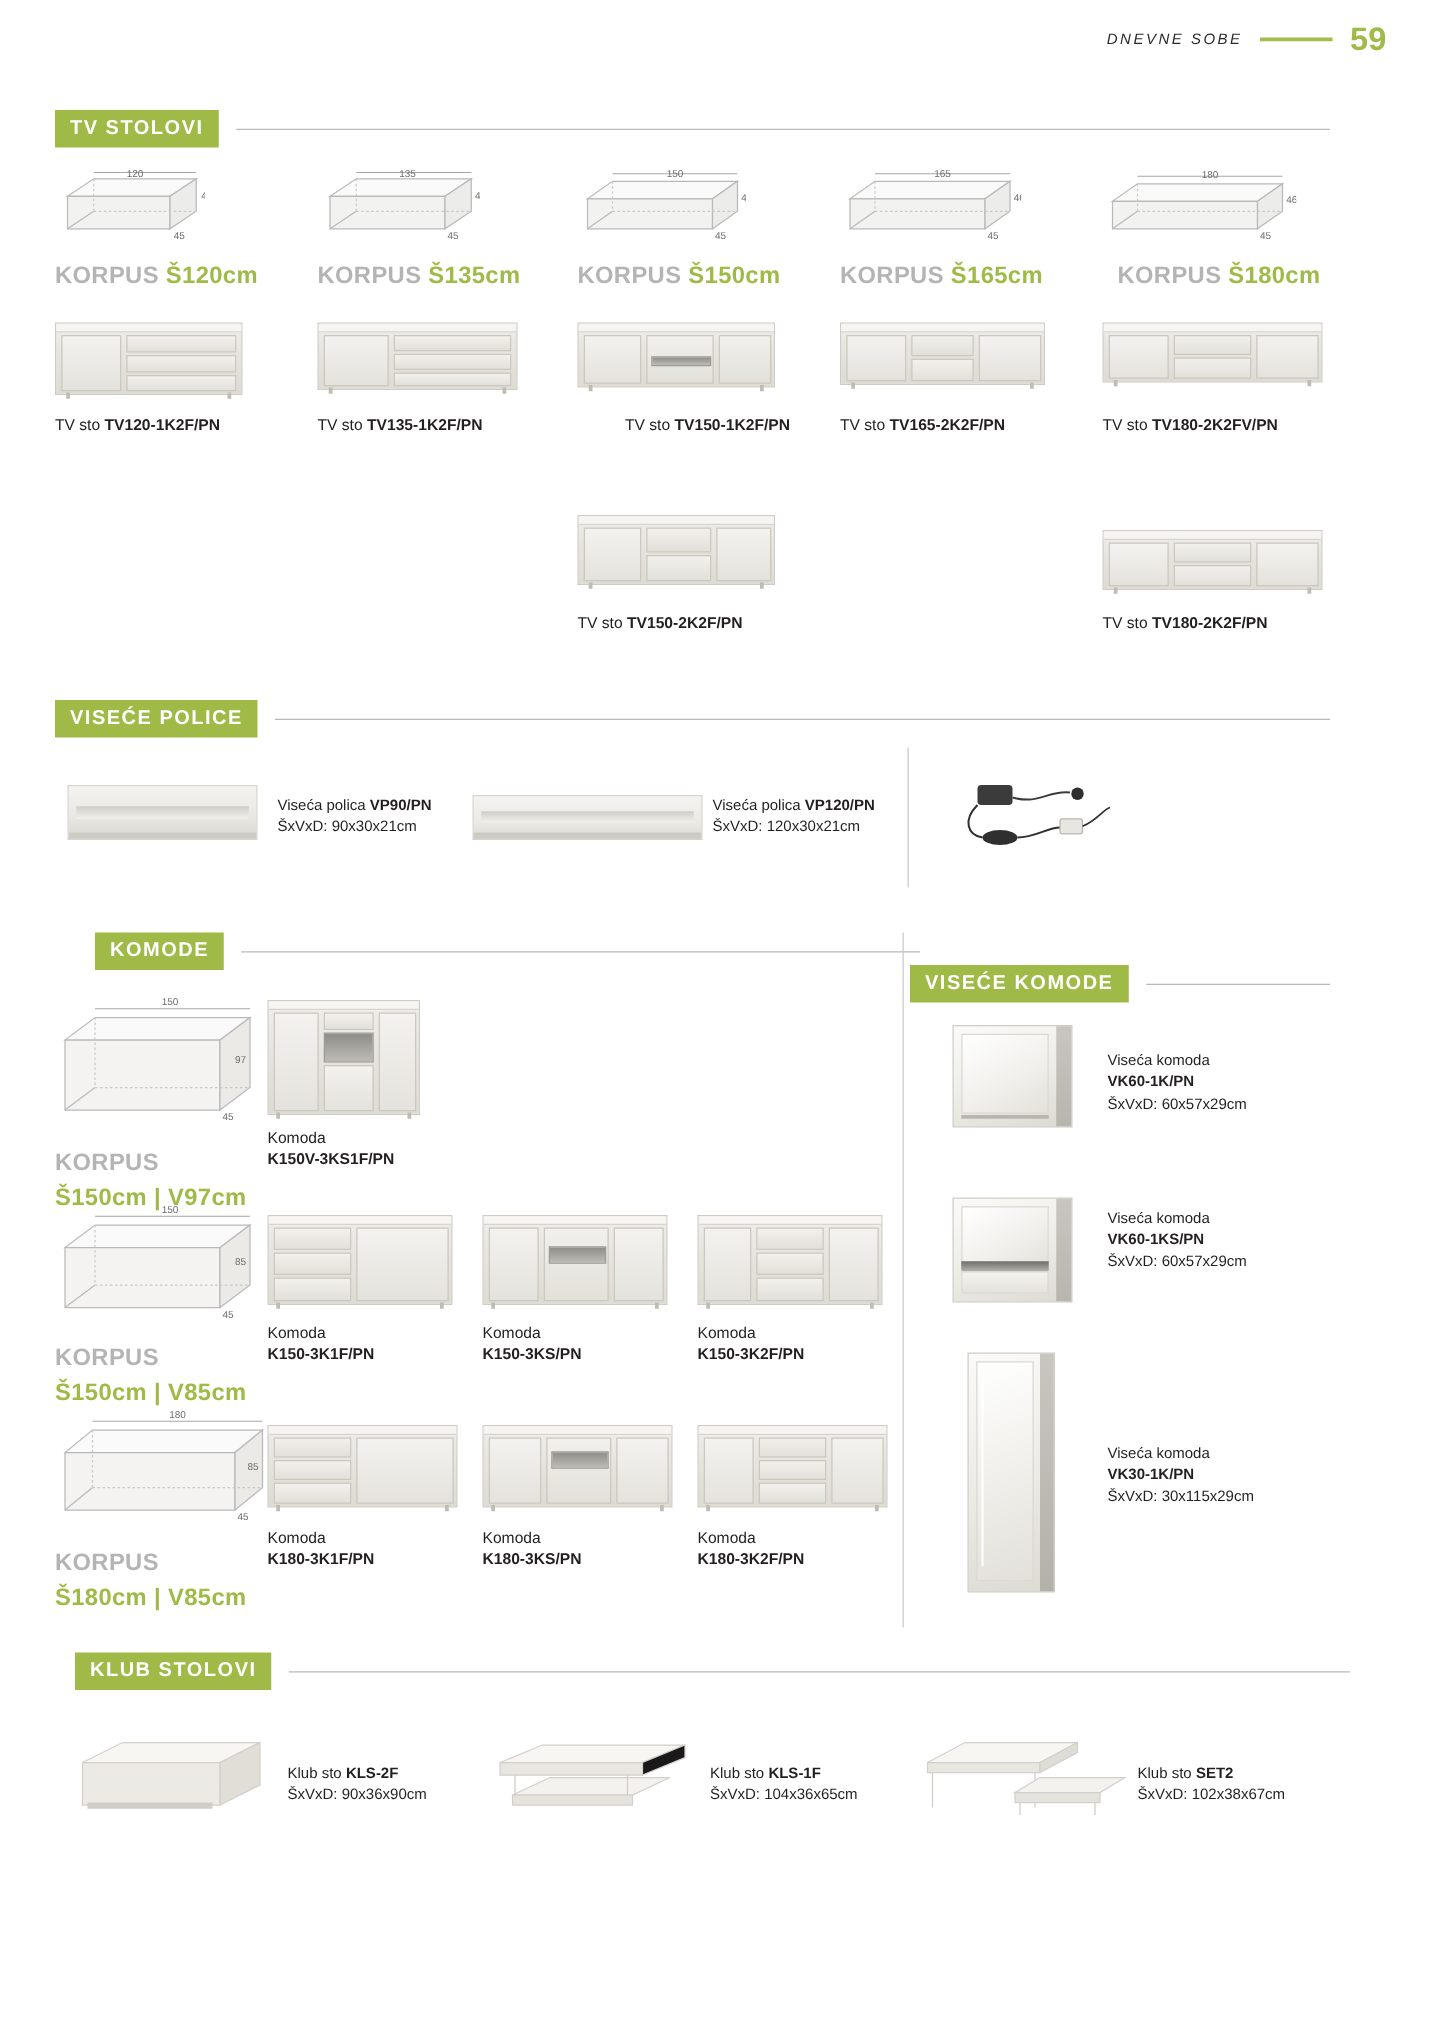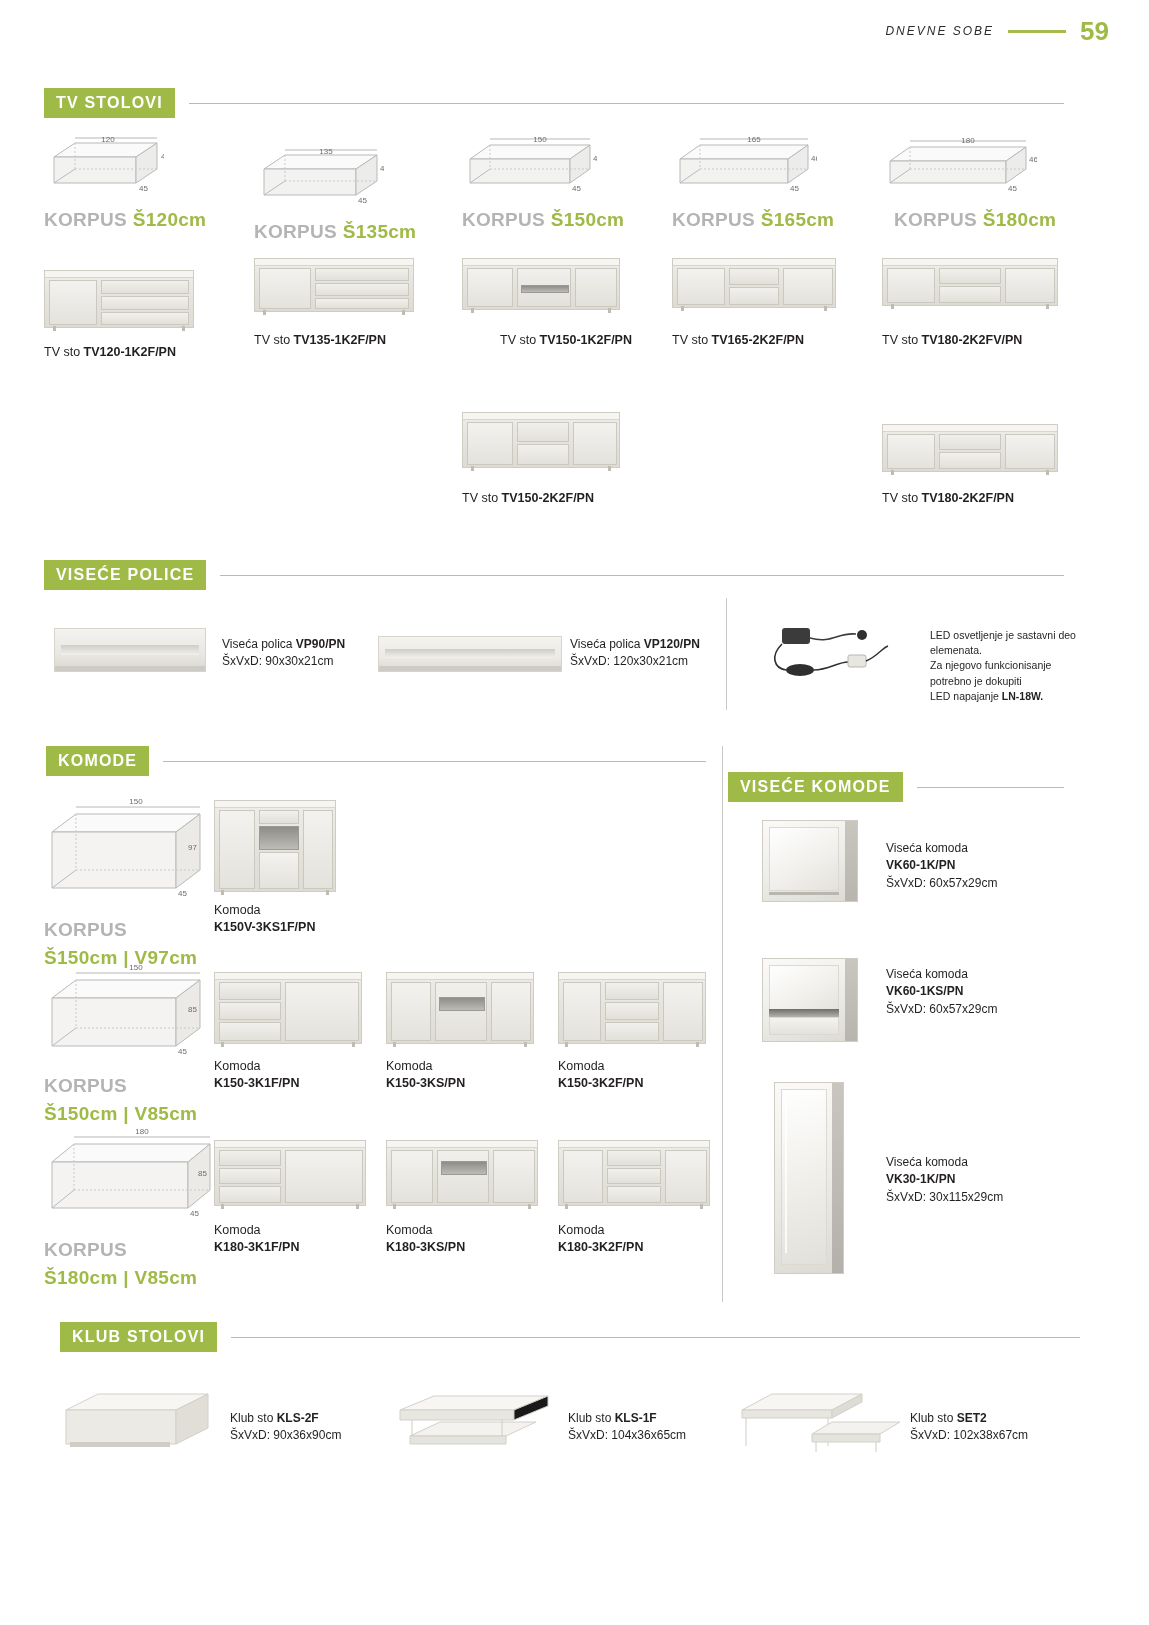--- a/index.html
+++ b/index.html
@@ -76,21 +76,21 @@
       <line x1="31" y1="3" x2="113" y2="3" stroke="#999" stroke-width="0.7"></line>
       <text class="dim" x="64" y="1" text-anchor="middle" dominant-baseline="hanging">120</text>
       <text class="dim" x="117" y="24">46</text>
       <text class="dim" x="95" y="56">45</text>
     </svg>
     <div class="korpus-label" style="margin-top:8px;">
       <span class="grey">KORPUS </span><span>Š120cm</span>
     </div>
   </div>
 
-  <div style="position:absolute;left:210px;top:0;margin-top:12px;">
+  <div style="position:absolute;left:210px;top:0;">
     <svg width="130" height="62">
       <polygon points="10,22 102,22 123,8 31,8" fill="#fafafa" stroke="#b9b9b9" stroke-width="1"></polygon>
       <polygon points="10,22 102,22 102,48 10,48" fill="#f2f2f0" stroke="#b9b9b9" stroke-width="1"></polygon>
       <polygon points="102,22 123,8 123,34 102,48" fill="#ececea" stroke="#b9b9b9" stroke-width="1"></polygon>
       <line x1="10" y1="48" x2="31" y2="34" stroke="#b9b9b9" stroke-width="1"></line>
       <line x1="31" y1="8" x2="31" y2="34" stroke="#c9c9c9" stroke-width="1" stroke-dasharray="2,2"></line>
       <line x1="31" y1="34" x2="123" y2="34" stroke="#c9c9c9" stroke-width="1" stroke-dasharray="2,2"></line>
       <line x1="31" y1="3" x2="123" y2="3" stroke="#999" stroke-width="0.7"></line>
       <text class="dim" x="72" y="1" text-anchor="middle" dominant-baseline="hanging">135</text>
       <text class="dim" x="126" y="24">46</text>
@@ -151,21 +151,21 @@
       <text class="dim" x="126" y="56">45</text>
     </svg>
     <div class="korpus-label" style="margin-top:8px;margin-left:12px;">
       <span class="grey">KORPUS </span><span>Š180cm</span>
     </div>
   </div>
 </div>
 
 <div style="position:absolute;left:44px;top:258px;width:1020px;">
 
-  <div style="position:absolute;left:0;top:12px;width:160px;">
+  <div style="position:absolute;left:0;top:0;width:160px;">
     <div class="box" style="width:150px;height:58px;">
       <div class="top"></div>
       <div class="panel" style="left:4px;top:9px;width:48px;height:45px;"></div>
       <div class="drawer" style="left:56px;top:9px;width:88px;height:14px;"></div>
       <div class="drawer" style="left:56px;top:25px;width:88px;height:14px;"></div>
       <div class="drawer" style="left:56px;top:41px;width:88px;height:13px;"></div>
       <div class="leg" style="left:8px;"></div>
         <div class="leg" style="right:8px;"></div>
     </div>
     <div class="item-caption" style="margin-top:16px;">
@@ -305,30 +305,23 @@
       <path d="M58 16 C 80 22, 86 10, 104 12" stroke="#3b3b3b" fill="none" stroke-width="1.6"></path>
       <circle cx="110" cy="13" r="5" fill="#2f2f2f"></circle>
       <path d="M30 22 C 18 34, 22 46, 34 48" stroke="#2f2f2f" fill="none" stroke-width="1.6"></path>
       <ellipse cx="48" cy="48" rx="14" ry="6" fill="#2f2f2f"></ellipse>
       <path d="M62 48 C 76 48, 86 40, 96 40" stroke="#2f2f2f" fill="none" stroke-width="1.6"></path>
       <rect x="96" y="33" width="18" height="12" rx="2" fill="#e8e6e0" stroke="#b9b7b0"></rect>
       <path d="M114 39 C 126 34, 130 26, 136 24" stroke="#2f2f2f" fill="none" stroke-width="1.4"></path>
     </svg>
   </div>
 
-  <div class="led-note" style="position:absolute;left:884px;top:6px;width:180px;">
-    <span>LED osvetljenje je sastavni deo</span><br>
-    <span>elemenata.</span><br>
-    <span>Za njegovo funkcionisanje</span><br>
-    <span>potrebno je dokupiti</span><br>
-    <span>LED napajanje </span><b>LN-18W.</b>
-  </div>
-</div>
-
-<div class="section" style="left:30px;top:746px;width:660px;padding-left:16px;">
+</div>
+
+<div class="section" style="left:60px;top:746px;width:660px;padding-left:16px;">
   <div class="sec-title-row">
     <div class="sec-badge">KOMODE</div>
     <div class="sec-line"></div>
   </div>
 </div>
 
 <div class="section" style="left:728px;top:772px;width:336px;">
   <div class="sec-title-row">
     <div class="sec-badge">VISEĆE KOMODE</div>
     <div class="sec-line"></div>

